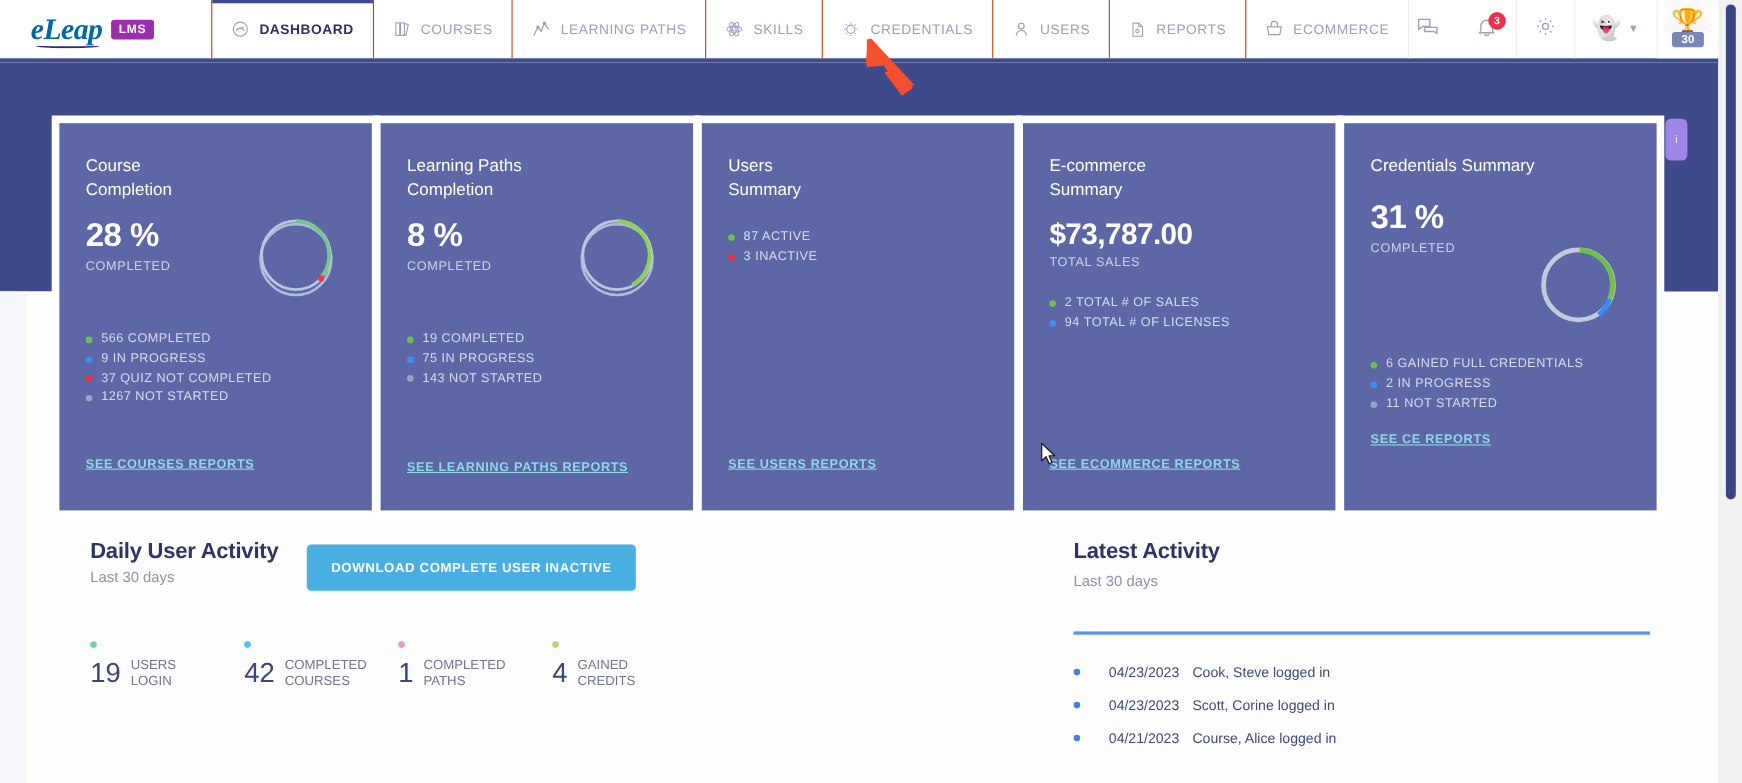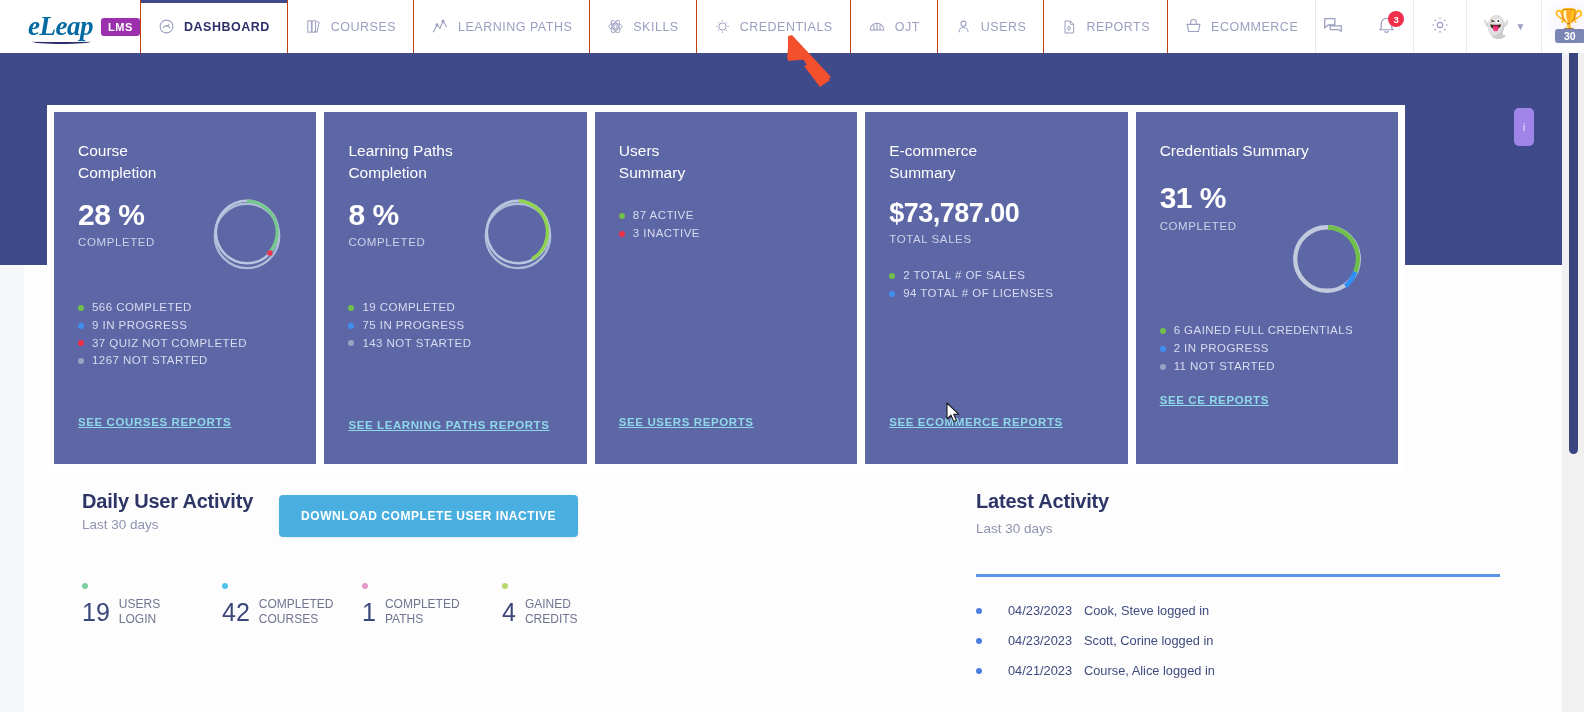--- a/index.html
+++ b/index.html
@@ -92,21 +92,21 @@
   .scrollbar-track{
     position:absolute; right:0; top:0; width:22px; height:712px; background:#f1f1f1;
   }
   .scrollbar-thumb{
     position:absolute; right:6px; top:4px; width:9px; height:450px;
     background:#3a4580; border-radius:5px;
   }
 
   
   .cards {
-    position:absolute; left:54px; top:112px; width:1344px; height:352px;
+    position:absolute; left:54px; top:112px; width:1452px; height:352px;
     display:flex; gap:0;
   }
   .card {
     width:284px; background:#5d67a5; color:#fff;
     padding:28px 24px 0 24px; position:relative;
     box-shadow:0 0 0 7px #ffffff;
     margin-right:8px;
   }
   .card:last-child { margin-right:0; }
   .card-title {
@@ -239,29 +239,20 @@
       <div class="navitem">
         <span>
           <svg width="17" height="17" viewBox="0 0 24 24" fill="none" stroke="#9b9fc0" stroke-width="1.4">
             <circle cx="12" cy="12" r="5.2"></circle>
             <path d="M12 3.2v1.6M12 19.2v1.6M3.2 12h1.6M19.2 12h1.6M5.8 5.8l1.2 1.2M17 17l1.2 1.2M18.2 5.8L17 7M7 17l-1.2 1.2"></path>
           </svg>
         </span>
         <span>CREDENTIALS</span>
       </div>
 
-      <div class="navitem">
-        <span>
-          <svg width="18" height="18" viewBox="0 0 24 24" fill="none" stroke="#9b9fc0" stroke-width="1.4">
-            <path d="M3 16a9 9 0 0 1 18 0z"></path>
-              <path d="M8 16V9M16 16V9M12 16V7"></path>
-          </svg>
-        </span>
-        <span>OJT</span>
-      </div>
 
       <div class="navitem">
         <span>
           <svg width="17" height="17" viewBox="0 0 24 24" fill="none" stroke="#9b9fc0" stroke-width="1.5">
             <circle cx="12" cy="8" r="3.6"></circle>
               <path d="M5.5 20a6.5 6.5 0 0 1 13 0"></path>
           </svg>
         </span>
         <span>USERS</span>
       </div>

